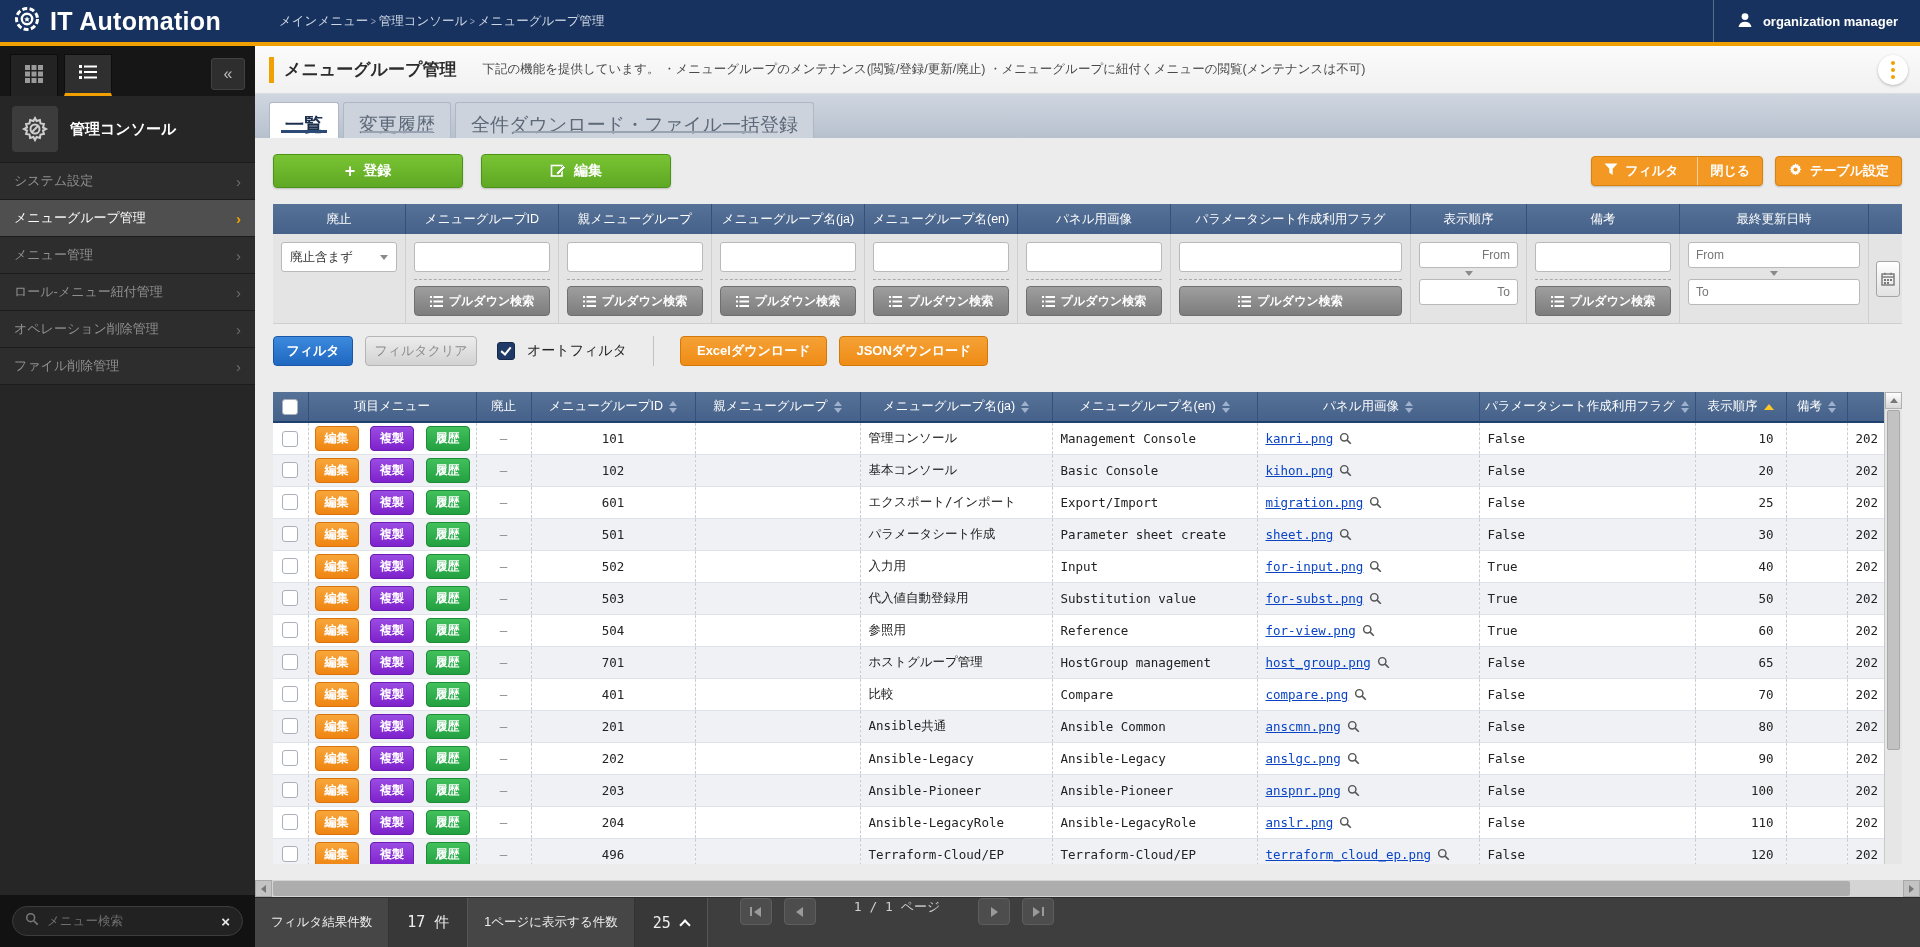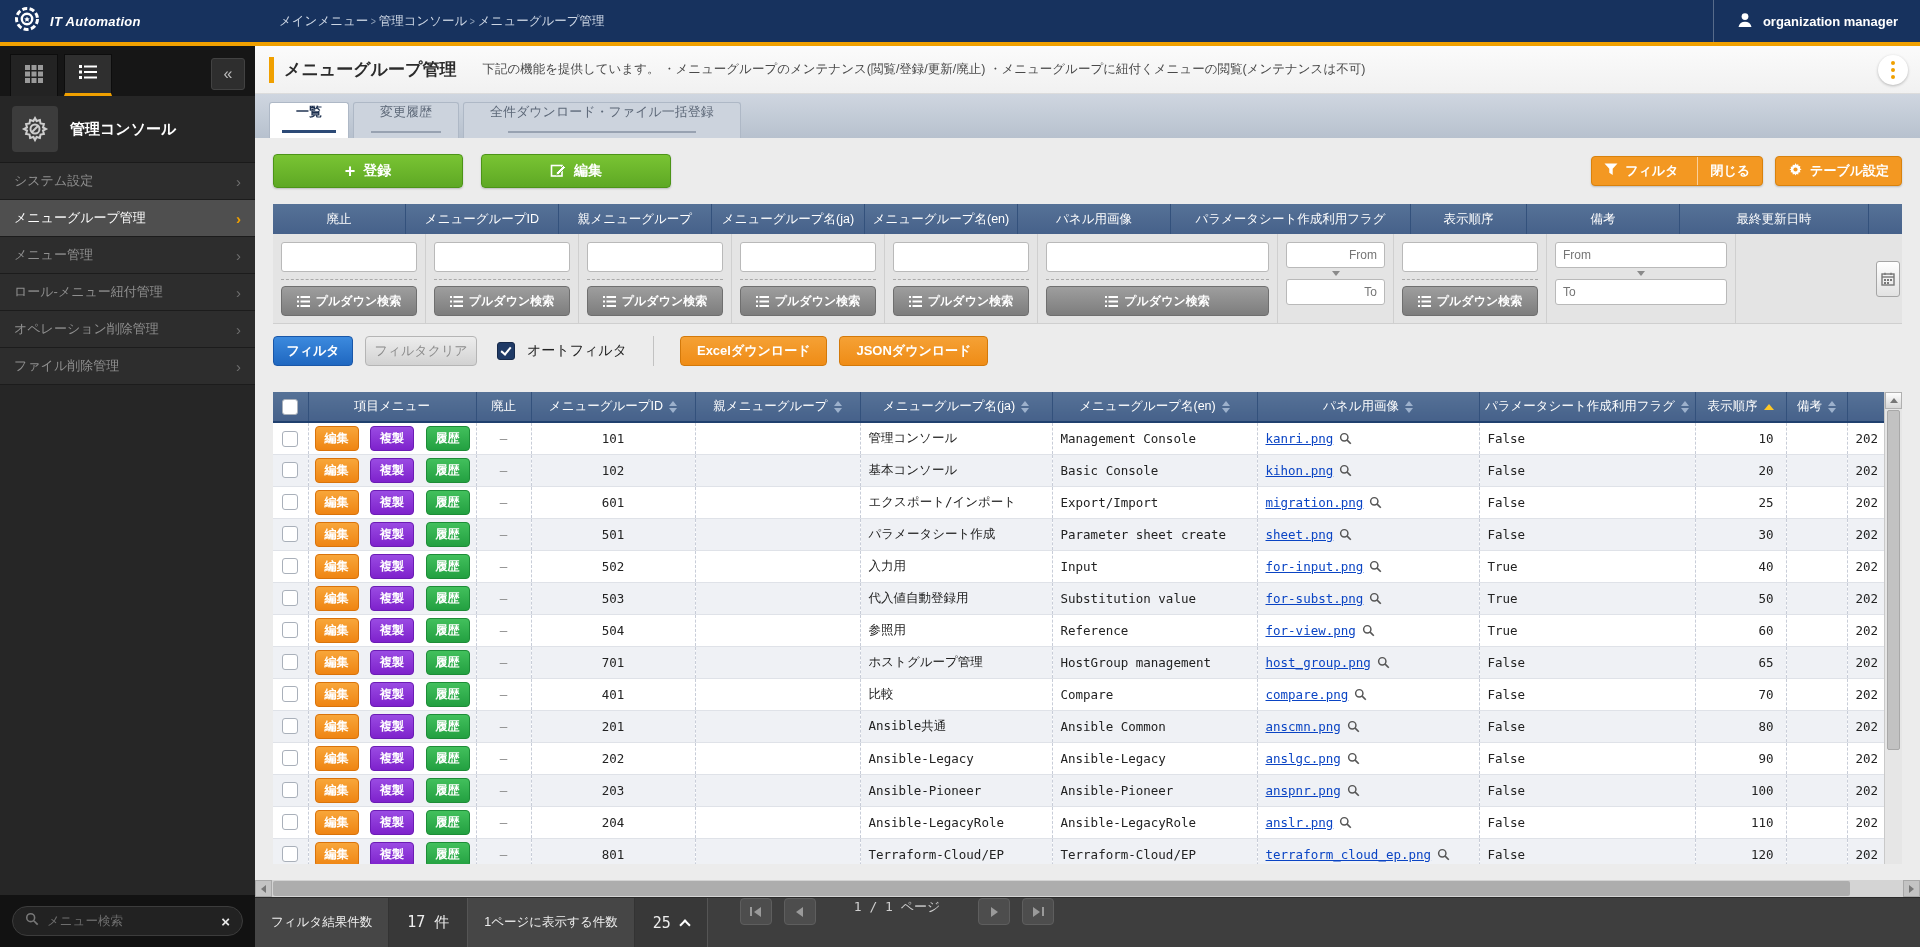--- a/index.html
+++ b/index.html
@@ -4,21 +4,21 @@
 <style>
   * { margin:0; padding:0; box-sizing:border-box; }
   html,body { width:1920px; height:947px; overflow:hidden; background:#ececec;
     font-family:"Liberation Sans", sans-serif; }
   .app { width:1920px; height:947px; position:relative; display:flex; flex-direction:column; }
 
   
   .top-header { height:46px; background:#17325e; border-bottom:4px solid #f0a000;
     display:flex; align-items:stretch; color:#fff; flex:0 0 46px; }
   .logo { width:255px; display:flex; align-items:center; gap:10px; padding-left:14px; }
-  .logo-text { font-size:13px; font-weight:bold; letter-spacing:.3px;font-style:italic; }
+  .logo-text { font-size:25px; font-weight:bold; letter-spacing:.3px; }
   .breadcrumb { display:flex; align-items:center; gap:2px; padding-left:24px; font-size:12.5px; color:#cdd6e4; }
   .bc-sep { color:#8fa0b8; font-size:11px; transform:scaleX(.8); }
   .bc-item { cursor:default; }
   .user-box { margin-left:auto; display:flex; align-items:center; gap:9px; padding:0 22px;
     border-left:1px solid rgba(255,255,255,.28); font-size:13px; font-weight:bold; }
 
   .body-row { flex:1; display:flex; min-height:0; }
 
   
   .sidebar { width:255px; background:#262626; position:relative; flex:0 0 255px; display:flex; flex-direction:column; }
@@ -49,22 +49,22 @@
   .title-bar { height:48px; background:linear-gradient(#fbfbfb,#f1f1f1); border-bottom:1px solid #dcdcdc;
     display:flex; align-items:center; padding:0 14px; position:relative; flex:0 0 48px; }
   .accent { width:5px; height:26px; background:#f0a000; margin-right:10px; }
   .page-title { font-size:17px; font-weight:bold; color:#2b2b2b; }
   .page-desc { margin-left:26px; font-size:12.5px; color:#4a4a4a; }
   .kebab { position:absolute; right:12px; width:30px; height:30px; background:#fff; border-radius:50%;
     box-shadow:0 1px 3px rgba(0,0,0,.25); display:flex; flex-direction:column; align-items:center; justify-content:center; gap:3px; cursor:pointer; }
   .kebab i { width:4px; height:4px; border-radius:50%; background:#f0a000; }
 
   .tab-strip { height:44px; background:linear-gradient(#cfd6e0,#b7c1ce); display:flex; align-items:flex-end; padding:0 0 0 14px; gap:4px; flex:0 0 44px; }
-  .tab { height:36px; display:flex; align-items:flex-start; justify-content:center; font-size:13px; position:relative;
-    border:1px solid #aeb8c6; border-bottom:none; border-radius:3px 3px 0 0; cursor:pointer; padding:0 26px; color:#5d6878; background:#ccd3dd; }
+  .tab { height:36px; display:flex; align-items:flex-end; justify-content:center; font-size:19px; position:relative;
+    border:1px solid #aeb8c6; border-bottom:none; border-radius:3px 3px 0 0; cursor:pointer; padding:0 15px; color:#5d6878; background:#ccd3dd; }
   .tab::after { content:""; position:absolute; bottom:5px; left:16%; width:68%; height:2px; background:#98a2b1; }
   .tab.active { background:#fff; color:#1c2f4e; font-weight:bold; }
   .tab.active::after { height:3px; background:#2c4a76; }
 
   .content { flex:1; padding:16px 18px 0 18px; min-height:0; }
 
   
   .action-row { display:flex; align-items:center; margin-bottom:16px; }
   .btn-green { width:190px; height:34px; margin-right:18px; border:1px solid #4c9418; border-radius:4px;
     background:linear-gradient(#79c433,#5ea824); color:#fff; font-size:14px; font-weight:bold; cursor:pointer;
@@ -367,20 +367,26 @@
               <div class="fh-cell w2">親メニューグループ</div>
               <div class="fh-cell w3">メニューグループ名(ja)</div>
               <div class="fh-cell w4">メニューグループ名(en)</div>
               <div class="fh-cell w5">パネル用画像</div>
               <div class="fh-cell w6">パラメータシート作成利用フラグ</div>
               <div class="fh-cell w7">表示順序</div>
               <div class="fh-cell w8">備考</div>
               <div class="fh-cell w9">最終更新日時</div>
             </div>
           <div class="filter-body">
+            <div class="f-cell w0">
+              <div class="f-select">
+                <span>廃止含まず</span>
+                  <i class="tri-down"></i>
+              </div>
+            </div>
             <div class="f-cell w1">
               <input class="f-input" style="">
               <div class="f-dash"></div>
               <button class="btn-pulldown">
                   <svg width="13" height="11" viewBox="0 0 13 11">
                     <g fill="#fff">
                       <rect y="0" width="2" height="2"></rect>
                       <rect x="3.5" y="0" width="9.5" height="2"></rect>
                       <rect y="4.5" width="2" height="2"></rect>
                       <rect x="3.5" y="4.5" width="9.5" height="2"></rect>
@@ -923,21 +929,21 @@
     <td class="c-upd">202</td>
   </tr>
                 <tr class="alt">
     <td class="c-check"><span class="rowchk"></span></td>
     <td class="c-menu">
       <button class="btn-mini b-edit">編集</button>
       <button class="btn-mini b-copy">複製</button>
       <button class="btn-mini b-hist">履歴</button>
     </td>
     <td class="c-disc">—</td>
-    <td class="c-id">801</td>
+    <td class="c-id">496</td>
     <td class="c-parent"></td>
     <td class="c-ja">Terraform-Cloud/EP</td>
     <td class="c-en">Terraform-Cloud/EP</td>
     <td class="c-img">
       <a>terraform_cloud_ep.png</a><span><svg width="13" height="13" viewBox="0 0 16 16">
                         <circle cx="6.5" cy="6.5" r="4.5" fill="none" stroke="#555" stroke-width="1.8"></circle>
                         <line x1="10" y1="10" x2="14.5" y2="14.5" stroke="#555" stroke-width="2"></line>
                       </svg></span>
     </td>
     <td class="c-flag">False</td>

